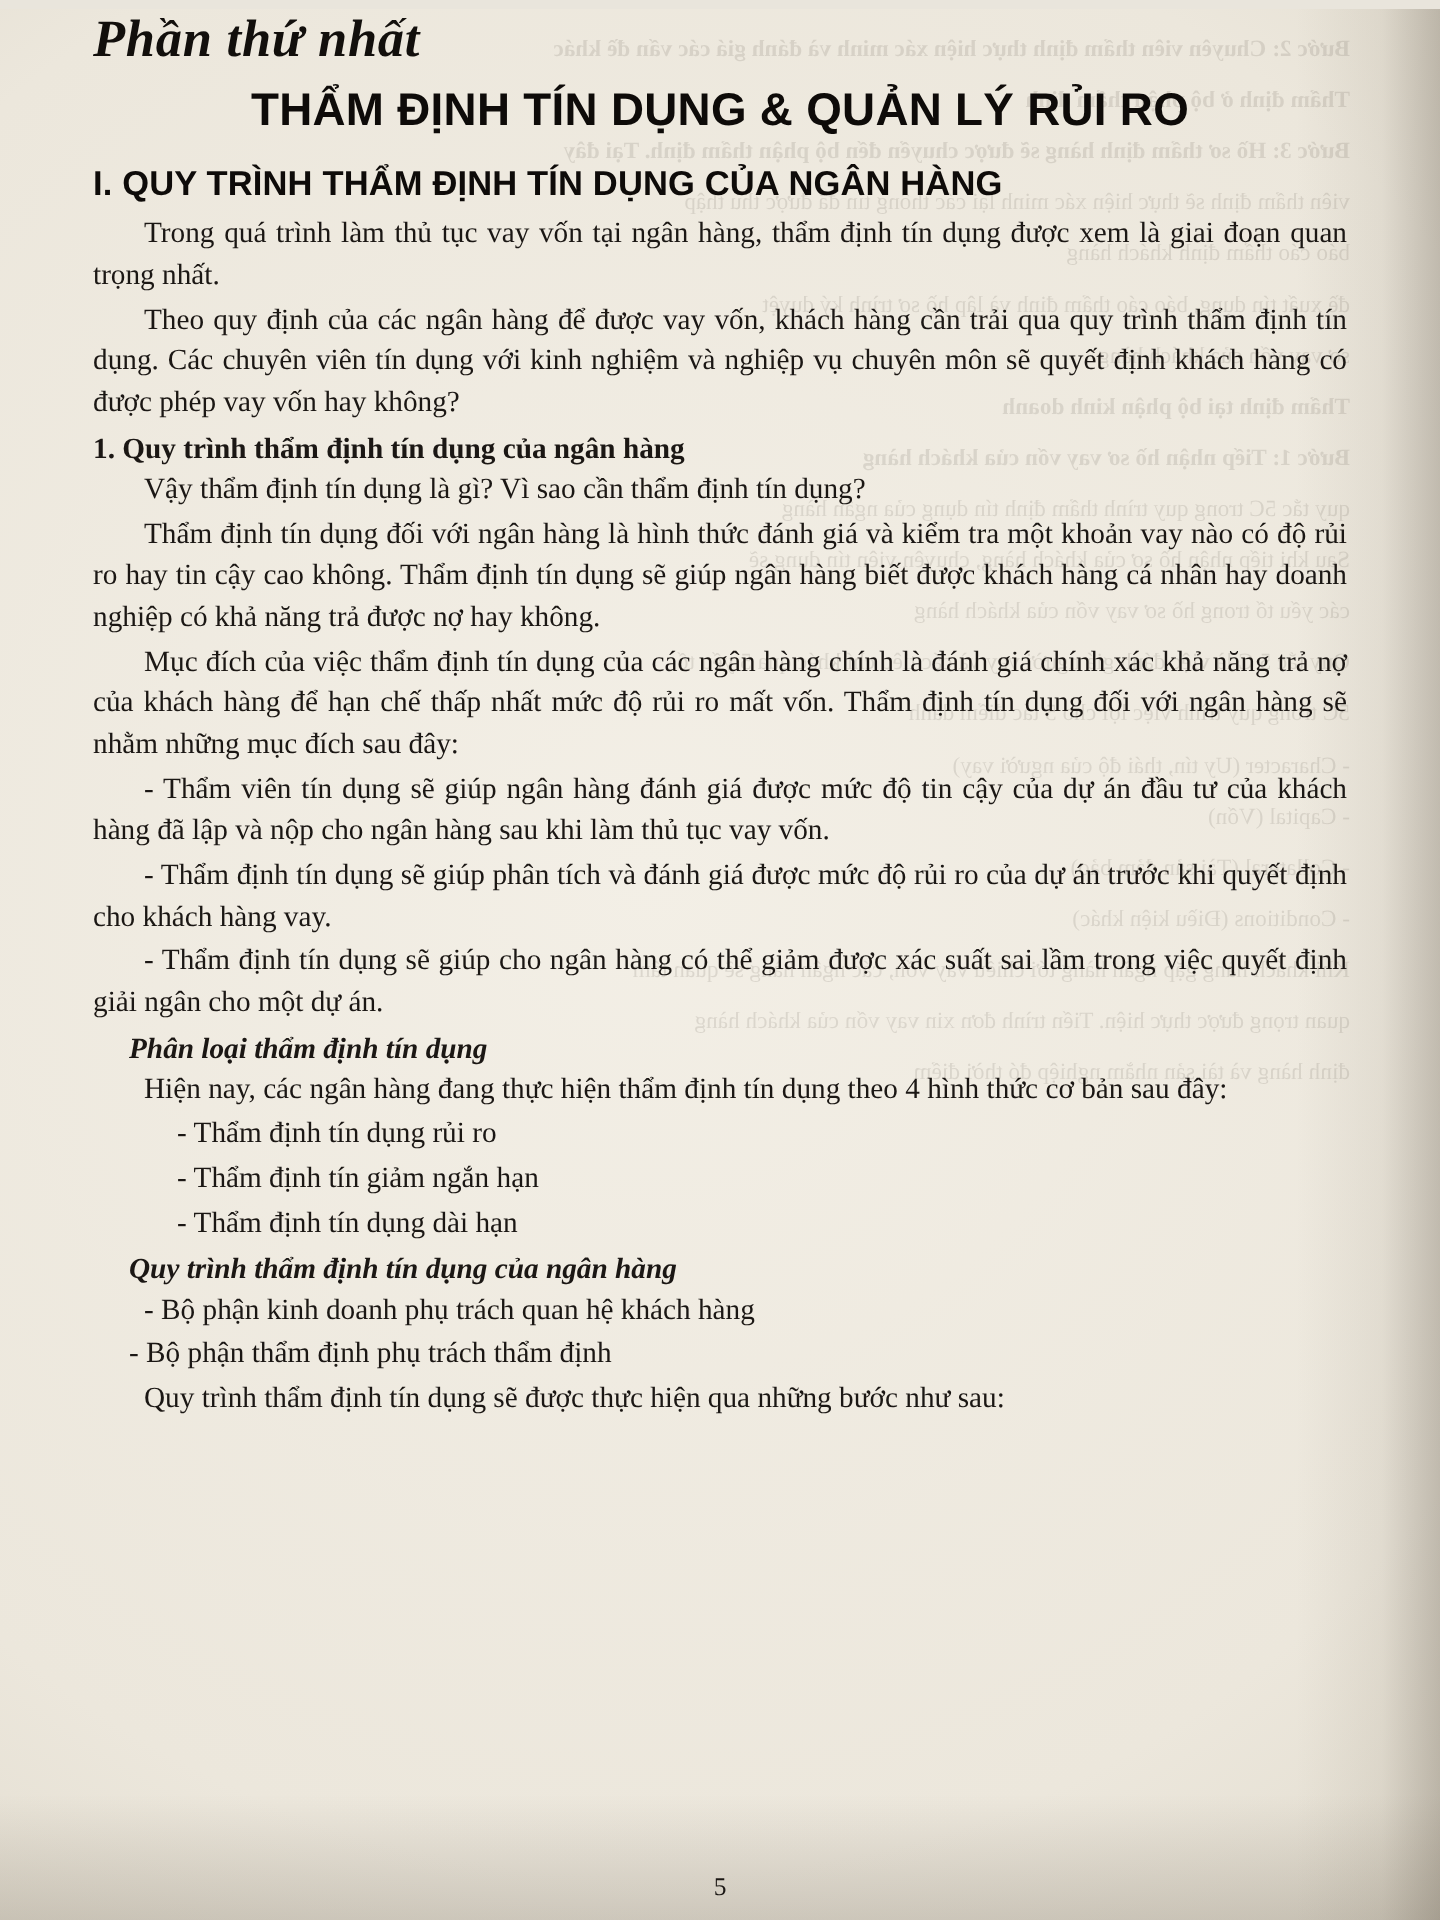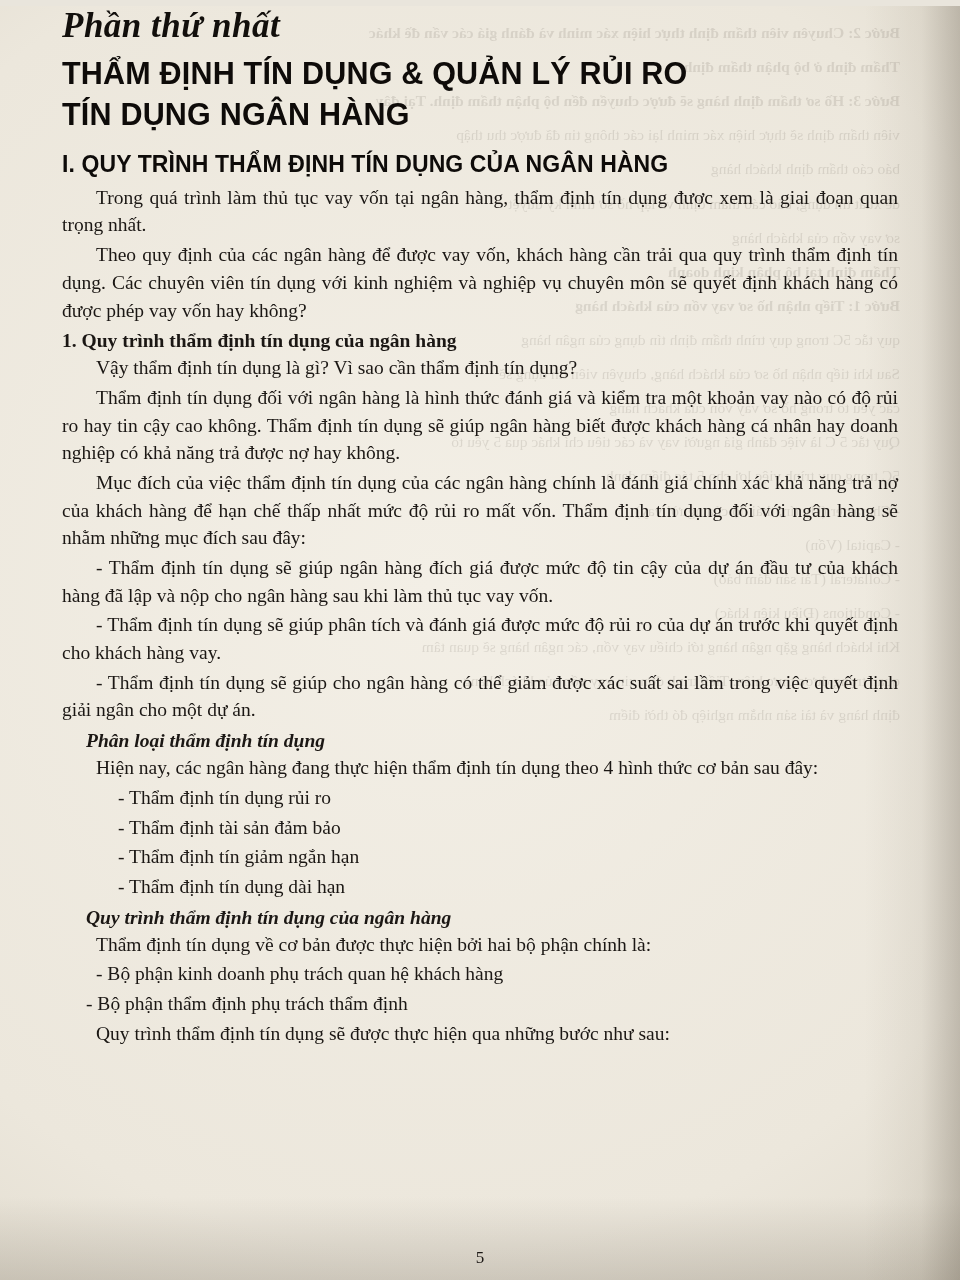--- a/index.html
+++ b/index.html
@@ -63,20 +63,21 @@
   .part-title {
     font-family: "Liberation Serif", serif;
     font-weight: bold;
     font-style: italic;
     font-size: 35px;
     letter-spacing: 0.5px;
     margin: 6px 0 10px 0;
     color: #120f0c;
   }
   .book-title {
+    text-align: center;
     font-family: "Liberation Sans", sans-serif;
     font-weight: bold;
     font-size: 30.5px;
     line-height: 1.16;
     letter-spacing: 0.2px;
     margin: 0 0 6px 0;
     color: #0e0b09;
   }
   .section-head {
     font-family: "Liberation Sans", sans-serif;
@@ -158,49 +159,46 @@
     <p>Khi khách hàng gặp ngân hàng tới chiếu vay vốn, các ngân hàng sẽ quan tâm</p>
     <p>quan trọng được thực hiện. Tiến trình đơn xin vay vốn của khách hàng</p>
     <p>định hàng và tài sản nhằm nghiệp đó thời điểm</p>
   </div>
 
   <div class="content">
 
     <div class="part-title">Phần thứ nhất</div>
 
     <div class="book-title">THẨM ĐỊNH TÍN DỤNG &amp; QUẢN LÝ RỦI RO</div>
-    <div class="book-title">TÍN DỤNG NGÂN HÀNG</div>
 
     <div class="section-head">I. QUY TRÌNH THẨM ĐỊNH TÍN DỤNG CỦA NGÂN HÀNG</div>
 
     <p class="body">Trong quá trình làm thủ tục vay vốn tại ngân hàng, thẩm định tín dụng được xem là giai đoạn quan trọng nhất.</p>
     <p class="body">Theo quy định của các ngân hàng để được vay vốn, khách hàng cần trải qua quy trình thẩm định tín dụng. Các chuyên viên tín dụng với kinh nghiệm và nghiệp vụ chuyên môn sẽ quyết định khách hàng có được phép vay vốn hay không?</p>
 
     <div class="h-sub">1. Quy trình thẩm định tín dụng của ngân hàng</div>
 
     <p class="body">Vậy thẩm định tín dụng là gì? Vì sao cần thẩm định tín dụng?</p>
     <p class="body">Thẩm định tín dụng đối với ngân hàng là hình thức đánh giá và kiểm tra một khoản vay nào có độ rủi ro hay tin cậy cao không. Thẩm định tín dụng sẽ giúp ngân hàng biết được khách hàng cá nhân hay doanh nghiệp có khả năng trả được nợ hay không.</p>
     <p class="body">Mục đích của việc thẩm định tín dụng của các ngân hàng chính là đánh giá chính xác khả năng trả nợ của khách hàng để hạn chế thấp nhất mức độ rủi ro mất vốn. Thẩm định tín dụng đối với ngân hàng sẽ nhằm những mục đích sau đây:</p>
 
-    <p class="dash">- Thẩm định tín dụng sẽ giúp ngân hàng đích giá được mức độ tin cậy của dự án đầu tư của khách hàng đã lập và nộp cho ngân hàng sau khi làm thủ tục vay vốn.</p>
+    <p class="dash">- Thẩm viên tín dụng sẽ giúp ngân hàng đánh giá được mức độ tin cậy của dự án đầu tư của khách hàng đã lập và nộp cho ngân hàng sau khi làm thủ tục vay vốn.</p>
     <p class="dash">- Thẩm định tín dụng sẽ giúp phân tích và đánh giá được mức độ rủi ro của dự án trước khi quyết định cho khách hàng vay.</p>
     <p class="dash">- Thẩm định tín dụng sẽ giúp cho ngân hàng có thể giảm được xác suất sai lầm trong việc quyết định giải ngân cho một dự án.</p>
 
     <div class="h-sub-italic">Phân loại thẩm định tín dụng</div>
 
     <p class="body">Hiện nay, các ngân hàng đang thực hiện thẩm định tín dụng theo 4 hình thức cơ bản sau đây:</p>
 
     <p class="item">- Thẩm định tín dụng rủi ro</p>
-    <p class="item">- Thẩm định tài sản đảm bảo</p>
     <p class="item">- Thẩm định tín giảm ngắn hạn</p>
     <p class="item">- Thẩm định tín dụng dài hạn</p>
 
     <div class="h-sub-italic">Quy trình thẩm định tín dụng của ngân hàng</div>
 
-    <p class="body noind" style="margin-left:34px;">Thẩm định tín dụng về cơ bản được thực hiện bởi hai bộ phận chính là:</p>
 
     <p class="body noind" style="margin-left:34px;">- Bộ phận kinh doanh phụ trách quan hệ khách hàng</p>
     <p class="body noind" style="margin-left:24px;">- Bộ phận thẩm định phụ trách thẩm định</p>
 
     <p class="body noind" style="margin-left:34px;">Quy trình thẩm định tín dụng sẽ được thực hiện qua những bước như sau:</p>
 
   </div>
 
   <div class="folio">5</div>
 </div>

